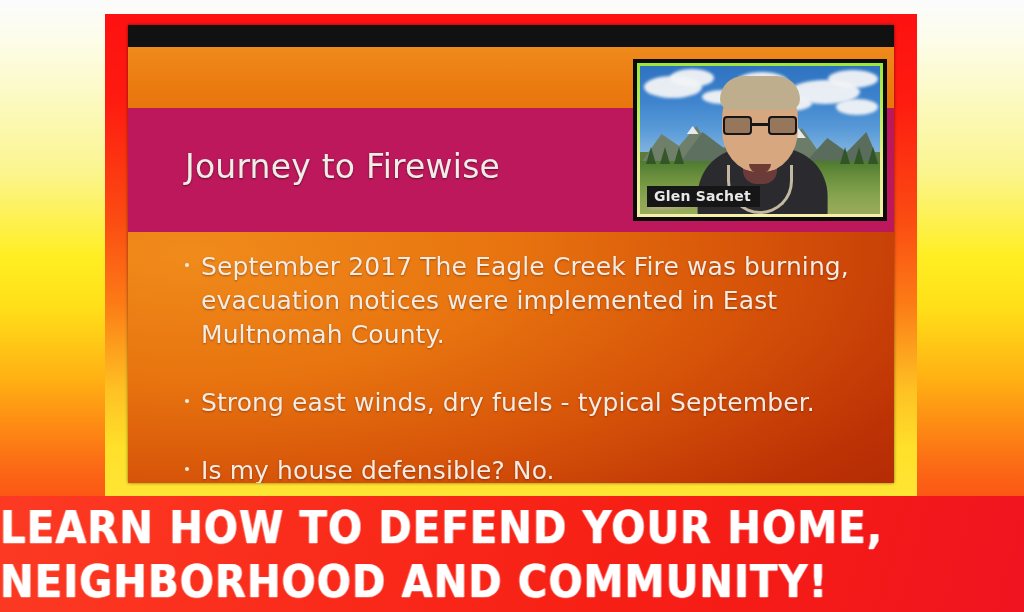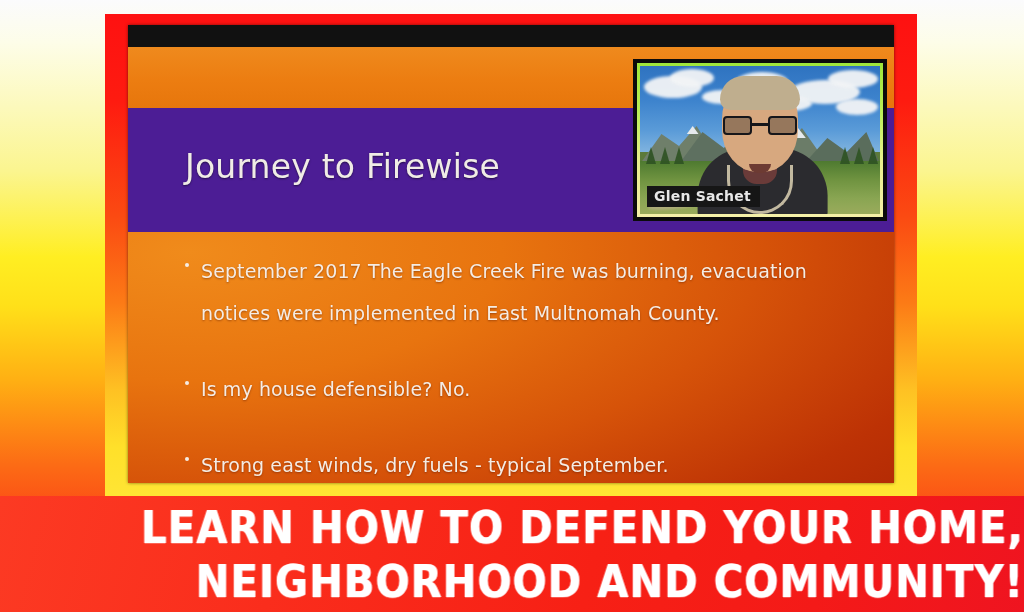--- a/index.html
+++ b/index.html
@@ -83,21 +83,21 @@
     background: linear-gradient(to bottom, #ef8a1d 0%, #ec7d11 55%, #e7760c 100%);
   }
 
   
   .title-bar {
     position: absolute;
     left: 0;
     top: 83px;
     width: 100%;
     height: 124px;
-    background: #4c1d95;
+    background: #be185d;
   }
   .slide-title {
     position: absolute;
     left: 57px;
     top: 39px;
     font-family: "DejaVu Sans", sans-serif;
     font-size: 33px;
     font-weight: 400;
     letter-spacing: .2px;
     color: #f0ece6;
@@ -121,22 +121,22 @@
     left: 55px;
     top: 18px;
     right: 28px;
   }
   .bullet {
     position: relative;
     padding-left: 18px;
     margin-bottom: 34px;
     color: #f5ece4;
     font-family: "DejaVu Sans", sans-serif;
-    font-size: 19px;
-    line-height: 42px;
+    font-size: 25px;
+    line-height: 34px;
     letter-spacing: .1px;
     text-shadow: 0 1px 2px rgba(80,20,0,.45);
   }
   .bullet:last-child { margin-bottom: 0; }
   .bullet::before {
     content: "";
     position: absolute;
     left: 2px;
     top: 13px;
     width: 4px;
@@ -333,21 +333,21 @@
   
   .caption-band {
     position: absolute;
     left: 0;
     bottom: 0;
     width: 1024px;
     height: 116px;
     background: linear-gradient(105deg, #fc3a23 0%, #fa2d1c 28%, #f72015 58%, #f41a18 80%, #ef1420 100%);
     display: flex;
     flex-direction: column;
-    align-items: flex-end;
+    align-items: flex-start;
     justify-content: center;
     overflow: hidden;
   }
   .caption-line {
     color: #ffffff;
     font-family: "DejaVu Sans", sans-serif;
     font-size: 40px;
     font-weight: 700;
     letter-spacing: 1.2px;
     line-height: 54px;
@@ -370,22 +370,22 @@
       <div class="screen-topbar"></div>
       <div class="screen-band"></div>
 
       <div class="title-bar">
         <div class="slide-title">Journey to Firewise</div>
       </div>
 
       <div class="slide-body">
         <div class="bullets">
           <div class="bullet">September 2017 The Eagle Creek Fire was burning, evacuation notices were implemented in East Multnomah County.</div>
+          <div class="bullet">Strong east winds, dry fuels - typical September.</div>
           <div class="bullet">Is my house defensible? No.</div>
-          <div class="bullet">Strong east winds, dry fuels - typical September.</div>
         </div>
       </div>
 
       <div class="webcam">
         <div class="webcam-inner">
 
           <div class="vb-sky">
             <div class="cloud c1"></div>
             <div class="cloud c2"></div>
             <div class="cloud c3"></div>

